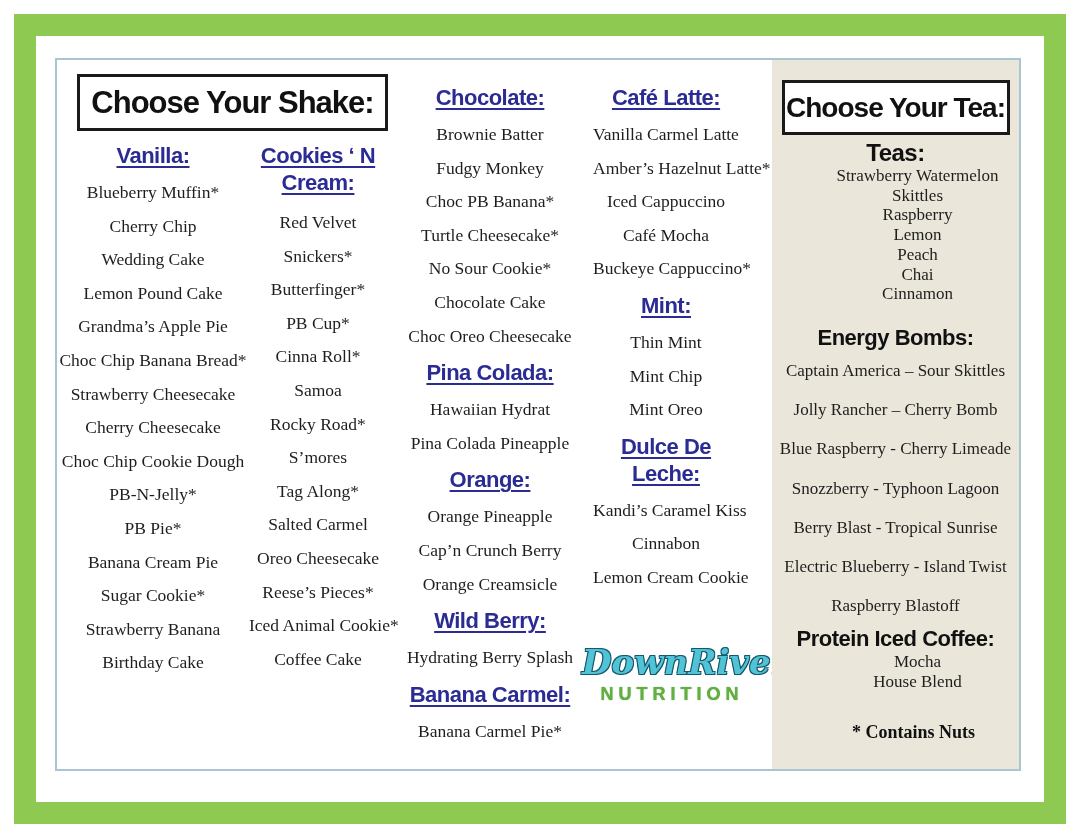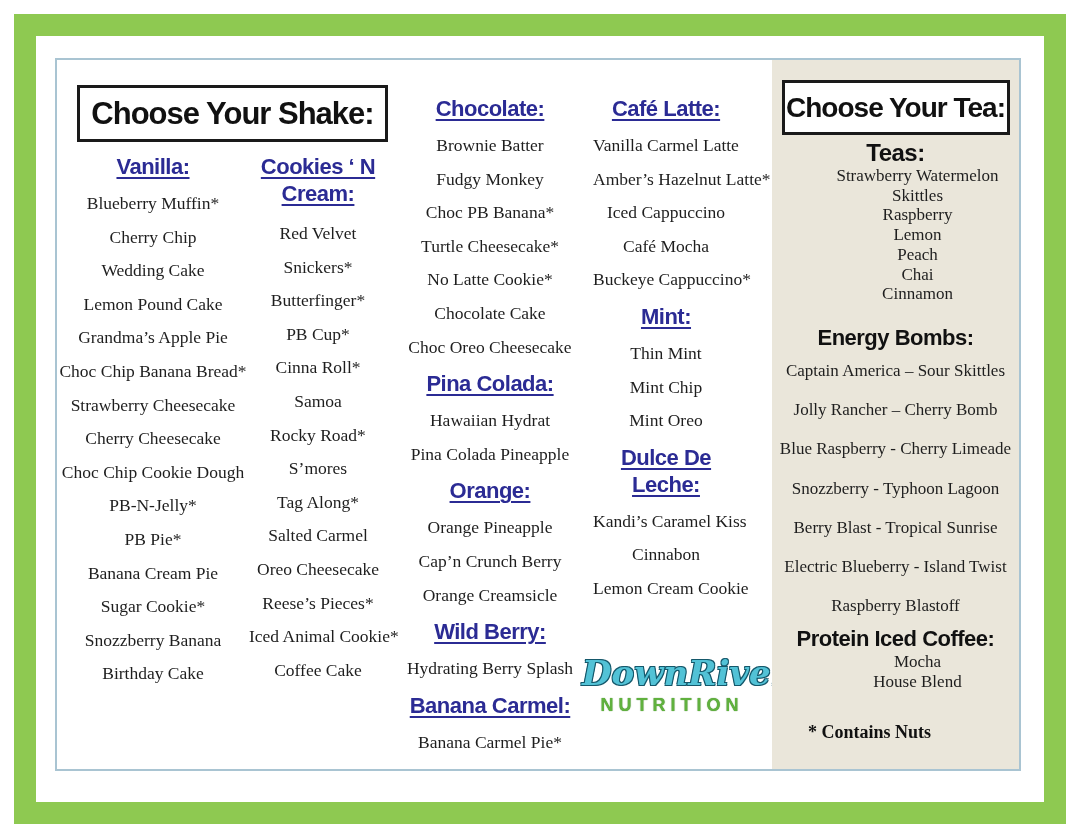--- a/index.html
+++ b/index.html
@@ -6,21 +6,21 @@
   html,body { width:1080px; height:838px; background:#ffffff; overflow:hidden;
               font-family:"Liberation Sans", sans-serif; }
   .poster { position:relative; width:1080px; height:838px; background:#fff; }
 
   .green-frame { position:absolute; left:14px; top:14px; right:14px; bottom:14px;
                  border:22px solid #8ec951; pointer-events:none; }
 
   .content { position:absolute; left:55px; top:58px; width:966px; height:713px;
              border:2px solid #a9c4d2; background:#ffffff; }
 
-  .shake-area { position:absolute; left:0; top:15px; width:715px; height:100%;border-radius:13px; }
+  .shake-area { position:absolute; left:0; top:4px; width:715px; height:100%;border-radius:13px; }
 
   .title-box { border:3px solid #1a1a1a; background:#fff; display:flex;
                align-items:center; justify-content:center;
                font-weight:700; color:#111; letter-spacing:-1px; }
   .shake-title-box { position:absolute; left:20px; top:10px; width:311px; height:57px;
                      font-size:31px; }
 
   .col { position:absolute; text-align:center; }
   .col0 { left:0px;   top:78px; width:192px; }
   .col1 { left:192px; top:78px; width:138px; }
@@ -55,21 +55,21 @@
                      letter-spacing:-0.5px; }
   .tea-sec-0 .tea-sec-heading { font-size:24px; }
   .tea-sec-1 .tea-sec-heading { margin-top:20px; }
   .tea-sec-2 .tea-sec-heading { }
   .tea-item { font-family:"Liberation Serif", serif; font-size:17px; color:#1e1e1e;
               white-space:nowrap; }
   .tea-sec-tight .tea-item  { line-height:19.7px;padding-left:44px; }
   .tea-sec-spaced .tea-item { line-height:39.2px; }
   .tea-sec-spaced .tea-item:first-child { margin-top:-9px; }
 
-  .nuts-note { margin-top:28px; padding-left:36px; text-align:left;
+  .nuts-note { margin-top:28px; padding-left:36px; text-align:center;
                font-family:"Liberation Serif", serif; font-weight:700;
                font-size:18px; line-height:24px; color:#111; }
 </style>
 </head>
 <body>
 
 <div class="poster">
   <div class="green-frame"></div>
 
   <div class="content">
@@ -89,21 +89,21 @@
           <div class="item">Lemon Pound Cake</div>
           <div class="item">Grandma’s Apple Pie</div>
           <div class="item">Choc Chip Banana Bread*</div>
           <div class="item">Strawberry Cheesecake</div>
           <div class="item">Cherry Cheesecake</div>
           <div class="item">Choc Chip Cookie Dough</div>
           <div class="item">PB-N-Jelly*</div>
           <div class="item">PB Pie*</div>
           <div class="item">Banana Cream Pie</div>
           <div class="item">Sugar Cookie*</div>
-          <div class="item">Snozzberry Banana</div>
+          <div class="item">Strawberry Banana</div>
           <div class="item">Birthday Cake</div>
         </div>
       <div class="col col1">
           <div class="sec-heading">
             <div class="hl"><span>Cookies ‘ N</span></div>
             <div class="hl"><span>Cream:</span></div>
           </div>
           <div class="item">Red Velvet</div>
           <div class="item">Snickers*</div>
           <div class="item">Butterfinger*</div>
@@ -120,21 +120,21 @@
           <div class="item">Coffee Cake</div>
         </div>
       <div class="col col2">
           <div class="sec-heading">
             <div class="hl"><span>Chocolate:</span></div>
           </div>
           <div class="item">Brownie Batter</div>
           <div class="item">Fudgy Monkey</div>
           <div class="item">Choc PB Banana*</div>
           <div class="item">Turtle Cheesecake*</div>
-          <div class="item">No Latte Cookie*</div>
+          <div class="item">No Sour Cookie*</div>
           <div class="item">Chocolate Cake</div>
           <div class="item">Choc Oreo Cheesecake</div>
           <div class="sec-heading">
             <div class="hl"><span>Pina Colada:</span></div>
           </div>
           <div class="item">Hawaiian Hydrat</div>
           <div class="item">Pina Colada Pineapple</div>
           <div class="sec-heading">
             <div class="hl"><span>Orange:</span></div>
           </div>

